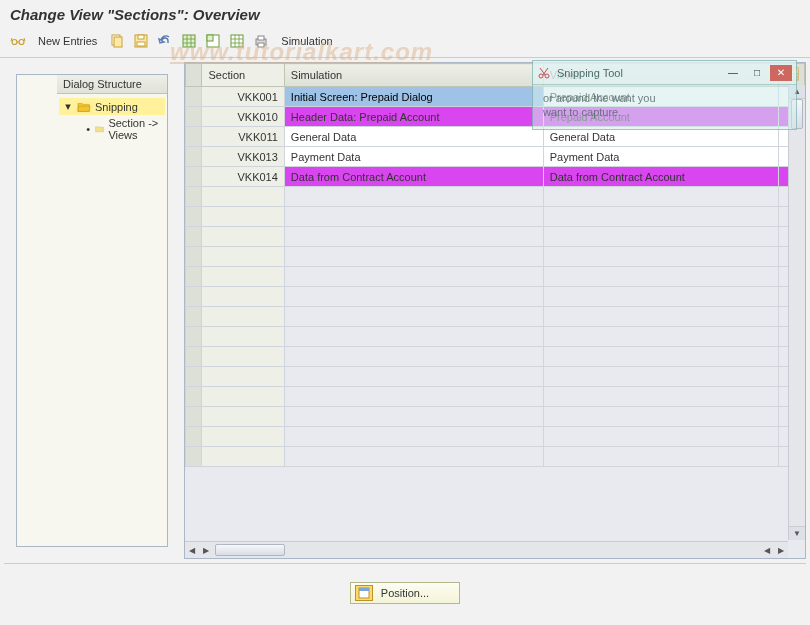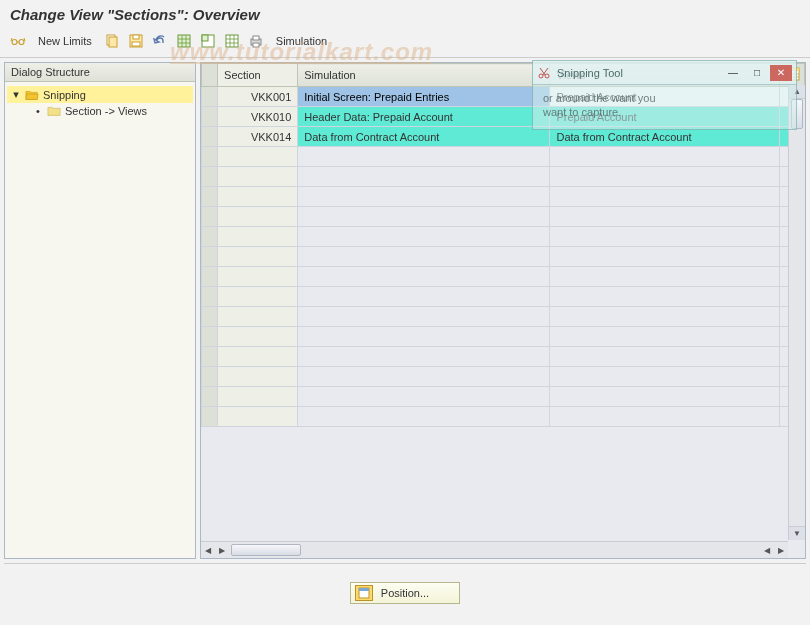--- a/index.html
+++ b/index.html
@@ -42,26 +42,27 @@
     padding: 2px 6px;
     cursor: pointer;
     color: #333;
   }
   .toolbar svg { width: 16px; height: 16px; }
   .content {
     display: flex;
     height: 505px;
   }
   .left-panel {
-    width: 192px;
+    width: 152px;
     border: 1px solid #a9b7c6;
-    margin: 4px;
+    margin: 16px;
     background: #f7f7f0;
     display: flex;
     flex-direction: column;
+    padding-left: 40px;
   }
   .left-header {
     background: linear-gradient(#eef0e8,#e0e2d8);
     border-bottom: 1px solid #bfc5b5;
     padding: 3px 6px;
     color: #333;
   }
   .tree {
     padding: 4px 2px;
     flex: 1;
@@ -112,21 +113,21 @@
     margin-left: 32px;
   }
   table.grid td {
     border: 1px solid #d0d5dd;
     padding: 3px 6px;
     background: #fff;
     height: 20px;
     white-space: nowrap;
     overflow: hidden;
   }
-  table.grid tr.alt td { background: #5eead4; }
+  table.grid tr.alt td { background: #d946ef; }
   table.grid tr.empty td { background: #e8eaf0; }
   .cell-selected {
     background: #9ec3e6 !important;
     color: #000;
   }
   .col-sel { width: 14px; padding:0 !important; background:#dde0d6 !important; }
   .col-section { width: 70px; background:#eef0e8 !important;text-align:right; }
   .col-desc { width: 220px; }
   .col-title { width: 200px; }
   .config-icon-cell { width:22px; background:#dde0d6 !important; text-align:center; }
@@ -214,21 +215,21 @@
 <div class="title-bar">Change View "Sections": Overview</div>
 
 <div class="toolbar">
   <div class="icon-btn">
     <svg viewBox="0 0 16 16">
         <path d="M2 9c0-1.5 1-2.5 2.5-2.5S7 7.5 7 9s-1 2.5-2.5 2.5S2 10.5 2 9zm7 0c0-1.5 1-2.5 2.5-2.5S14 7.5 14 9s-1 2.5-2.5 2.5S9 10.5 9 9z" fill="none" stroke="#c8a030" stroke-width="1.2"></path>
         <path d="M7 9h2" stroke="#c8a030"></path>
         <path d="M1 8l1-3M15 8l-1-3" stroke="#c8a030" fill="none"></path>
       </svg>
   </div>
-  <div class="text-btn">New Limits</div>
+  <div class="text-btn">New Entries</div>
   <div class="icon-btn">
     <svg viewBox="0 0 16 16">
         <rect x="3" y="2" width="8" height="10" fill="#fff" stroke="#c8a030"></rect>
         <rect x="5" y="4" width="8" height="10" fill="#ffe9a8" stroke="#c8a030"></rect>
       </svg>
   </div>
   <div class="icon-btn">
     <svg viewBox="0 0 16 16">
         <rect x="2" y="2" width="12" height="12" fill="#ffe9a8" stroke="#c8a030"></rect>
         <rect x="5" y="2" width="6" height="4" fill="#fff" stroke="#c8a030"></rect>
@@ -306,29 +307,43 @@
                     <rect x="1" y="1" width="12" height="3" fill="#ffd96b"></rect>
                     <path d="M1 7h12M1 10h12M5 4v9M9 4v9" stroke="#c8a030" stroke-width="0.7"></path>
                   </svg>
             </th>
           </tr>
         </thead>
         <tbody id="grid-body">
               <tr>
                 <td class="col-sel"></td>
                 <td class="col-section">VKK001</td>
-                <td class="col-desc cell-selected">Initial Screen: Prepaid Entries</td>
+                <td class="col-desc cell-selected">Initial Screen: Prepaid Dialog</td>
                 <td class="col-title">Prepaid Account</td>
                 <td></td>
               </tr>
               <tr class="alt">
                 <td class="col-sel"></td>
                 <td class="col-section">VKK010</td>
                 <td class="col-desc">Header Data: Prepaid Account</td>
                 <td class="col-title">Prepaid Account</td>
+                <td></td>
+              </tr>
+              <tr>
+                <td class="col-sel"></td>
+                <td class="col-section">VKK011</td>
+                <td class="col-desc">General Data</td>
+                <td class="col-title">General Data</td>
+                <td></td>
+              </tr>
+              <tr>
+                <td class="col-sel"></td>
+                <td class="col-section">VKK013</td>
+                <td class="col-desc">Payment Data</td>
+                <td class="col-title">Payment Data</td>
                 <td></td>
               </tr>
               <tr class="alt">
                 <td class="col-sel"></td>
                 <td class="col-section">VKK014</td>
                 <td class="col-desc">Data from Contract Account</td>
                 <td class="col-title">Data from Contract Account</td>
                 <td></td>
               </tr>
               <tr class="empty">

